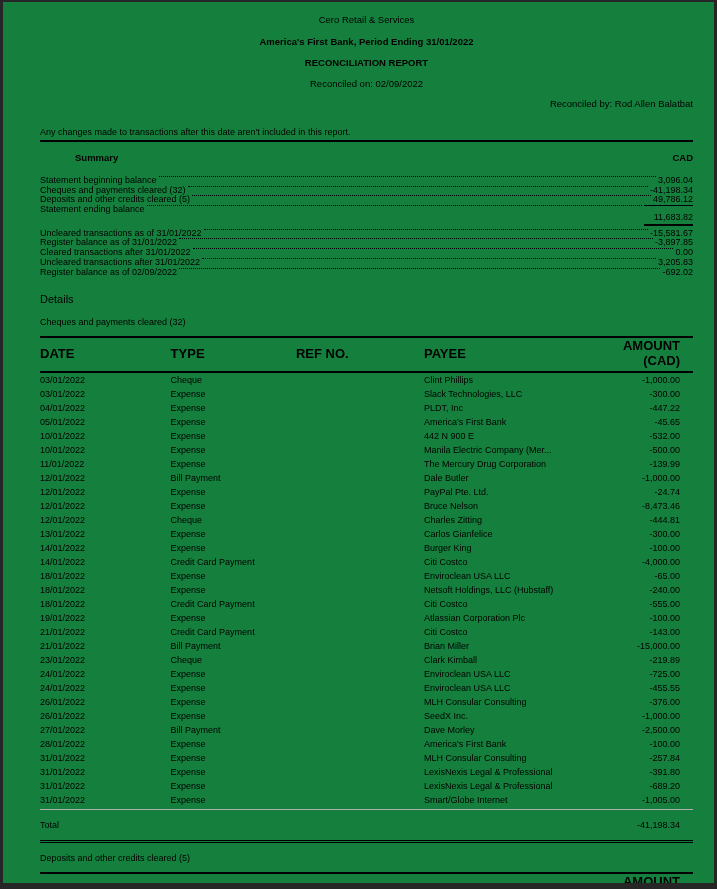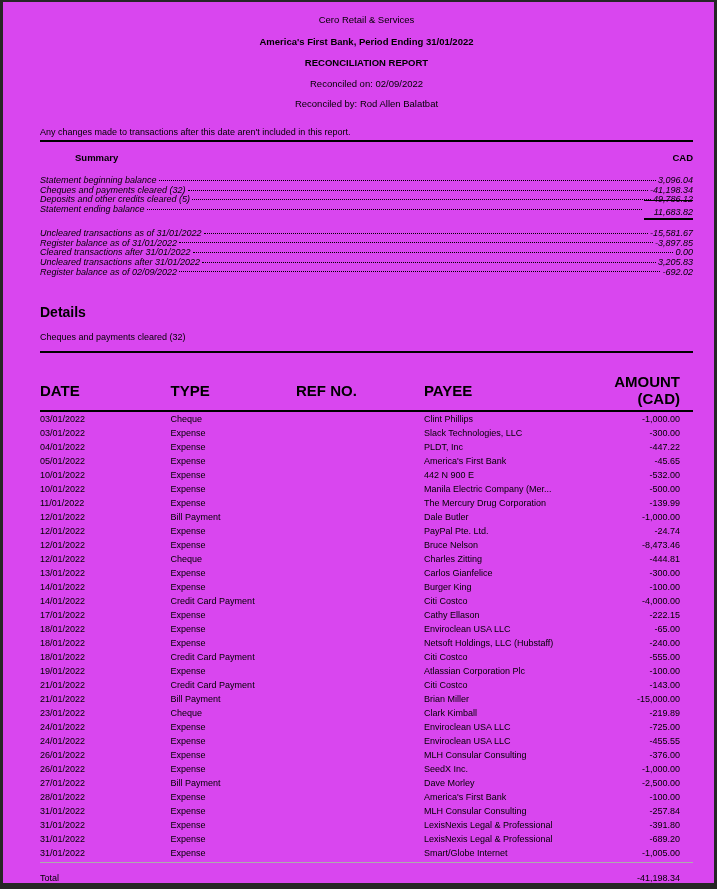--- a/index.html
+++ b/index.html
@@ -6,55 +6,55 @@
   html, body { background: #fff; }
   body {
     font-family: "Liberation Sans", "DejaVu Sans", sans-serif;
     color: #000;
     -webkit-font-smoothing: antialiased;
   }
   .page {
     position: relative;
     width: 717px;
     height: 889px;
-    background: #d946ef;
+    background: #15803d;
     border-top: 2px solid #262626;
     border-left: 3px solid #262626;
     border-right: 3px solid #262626;
     border-bottom: 6px solid #262626;
     overflow: hidden;
   }
   .content { padding: 0 21px 0 37px; }
 
   
   .h-line { text-align: center; font-size: 9.5px; line-height: 11px; }
   .h-company   { margin-top: 12px; }
   .h-subtitle  { margin-top: 11px; font-weight: bold; }
   .h-title     { margin-top: 10px; font-weight: bold; }
   .h-recon-on  { margin-top: 10px; }
-  .h-recon-by  { margin-top: 9px; }
+  .h-recon-by  { margin-top: 9px; text-align: right; }
   .notice { margin-top: 18px; text-align: left; font-size: 9px; line-height: 10px; }
   .notice-rule { border: none; border-top: 2px solid #000; margin-top: 3px; }
 
   
   .sum-head { display: flex; justify-content: space-between; margin-top: 10px; font-size: 9.5px; font-weight: bold; margin-left: 35px; }
   .sum-group { margin-top: 13px; }
   .sum-group-2 { margin-top: 14px; }
-  .sum-row { display: flex; align-items: center; height: 9.7px; font-size: 9px; font-style: italic; }
+  .sum-row { display: flex; align-items: flex-start; height: 9.7px; font-size: 9px; }
   .sum-label { white-space: nowrap; line-height: 9.5px; }
   .sum-dots { flex: 1 1 auto; border-bottom: 1px dotted #000; margin: 0 2px 1px 2px; }
   .sum-value { white-space: nowrap; text-align: right; line-height: 9.5px; }
   .sum-total { border-top: 1px solid #000; border-bottom: 2px solid #000; padding: 7px 0 1px 10px; }
 
   
-  .details-head { margin-top: 27px; font-size: 14px; font-weight: bold; }
+  .details-head { margin-top: 16px; font-size: 11px; font-weight: normal; }
   .tbl-title { margin-top: 12px; font-size: 9px; }
   table { width: 100%; border-collapse: collapse; margin-top: 9px; table-layout: fixed; }
   thead tr { border-top: 2px solid #000; border-bottom: 2px solid #000; }
-  th { text-align: left; font-size: 15px; font-weight: bold; padding: 20px 0 3px 0; }
+  th { text-align: left; font-size: 13px; font-weight: bold; padding: 0 0 3px 0; }
   th.amt, td.amt { text-align: right; padding-right: 13px; }
   td { font-size: 9px; padding: 2px 0; white-space: nowrap; overflow: hidden; }
   col.c-date  { width: 20%; }
   col.c-type  { width: 19.2%; }
   col.c-ref   { width: 19.6%; }
   col.c-payee { width: 27.4%; }
   col.c-amt   { width: 13.8%; }
 
   .tbl-end-rule { border-top: 1px solid #adadad; margin-top: 2px; }
   .total-row { display: flex; justify-content: space-between; margin-top: 10px; font-size: 9px; gap: 48px; }
@@ -243,27 +243,20 @@
             <td class="amt">-100.00</td>
           </tr>
           <tr>
             <td>14/01/2022</td>
             <td>Credit Card Payment</td>
             <td></td>
             <td>Citi Costco</td>
             <td class="amt">-4,000.00</td>
           </tr>
           <tr>
-            <td>17/01/2022</td>
-            <td>Expense</td>
-            <td></td>
-            <td>Cathy Ellason</td>
-            <td class="amt">-222.15</td>
-          </tr>
-          <tr>
             <td>18/01/2022</td>
             <td>Expense</td>
             <td></td>
             <td>Enviroclean USA LLC</td>
             <td class="amt">-65.00</td>
           </tr>
           <tr>
             <td>18/01/2022</td>
             <td>Expense</td>
             <td></td>

